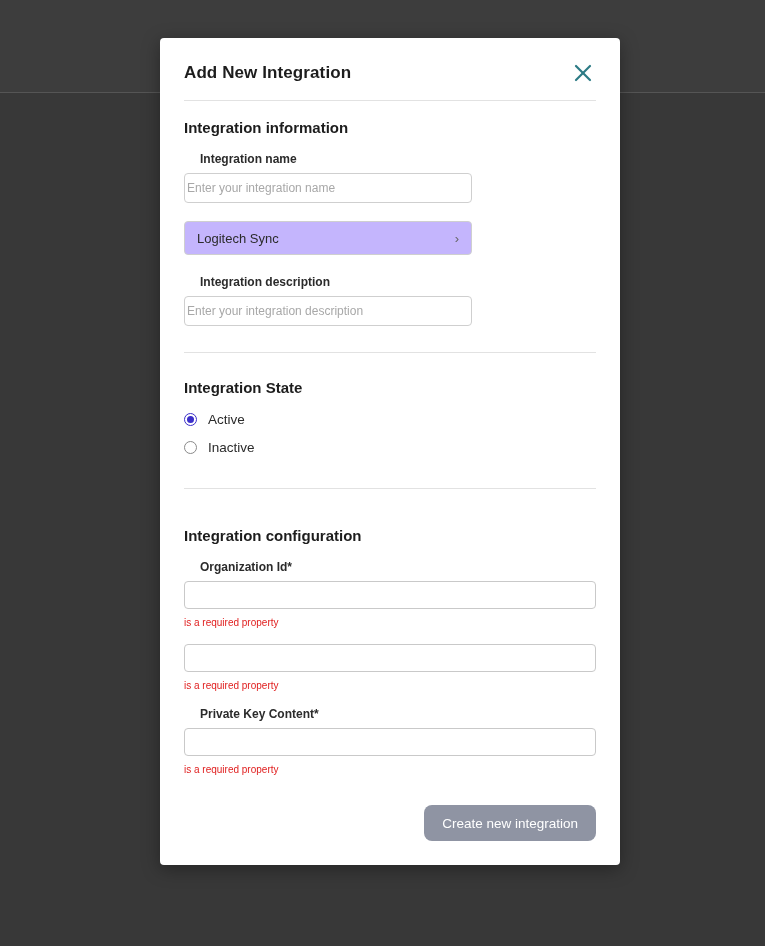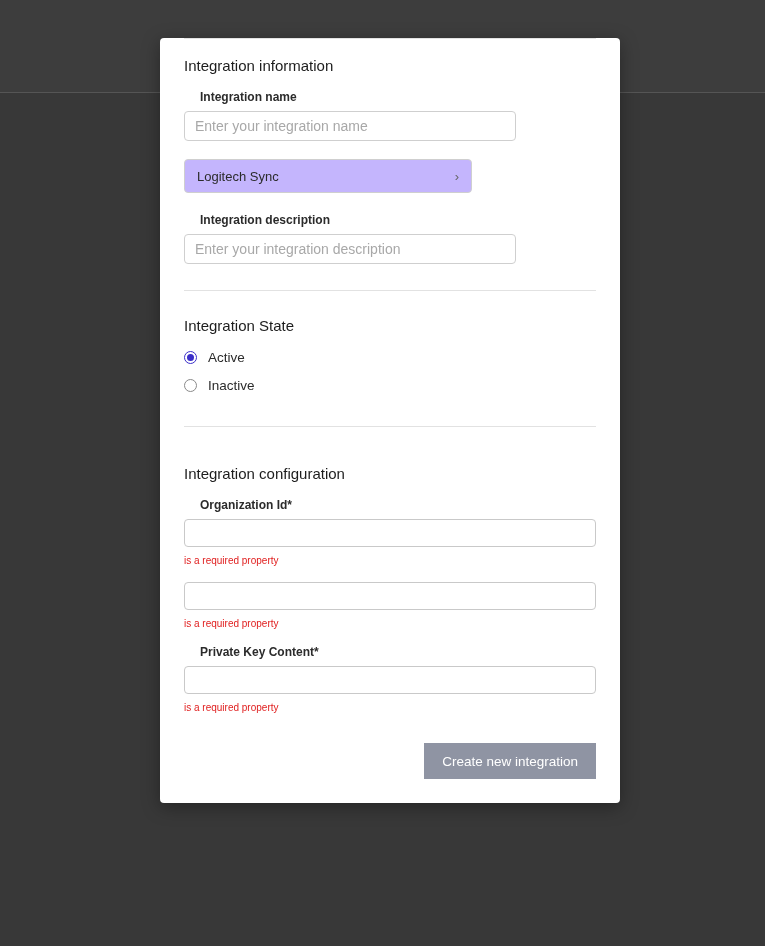--- a/index.html
+++ b/index.html
@@ -73,44 +73,44 @@
     background: #e2e2e2;
     margin: 0 24px;
   }
 
   .modal-body {
     padding: 18px 24px 0 24px;
   }
 
   .section-title {
     font-size: 15px;
-    font-weight: normal;
+    font-weight: bold;
     color: #1d1d1d;
     margin: 0 0 16px 0;
   }
   .section-title.spaced {
     margin-top: 26px;
   }
 
   .field-label {
     font-size: 12px;
     font-weight: bold;
     color: #2b2b2b;
     margin-bottom: 7px;
     margin-left: 16px;
   }
 
   .input-sm {
-    width: 332px;
+    width: 288px;
     box-sizing: border-box;
     height: 30px;
     border: 1px solid #cfcfcf;
     border-radius: 4px;
-    padding: 0 10px;
-    font-size: 14px;
+    padding: 0 2px;
+    font-size: 12px;
     color: #2b2b2b;
     font-family: "Liberation Sans", sans-serif;
     background: #fff;
     outline: none;
   }
   .input-sm::placeholder { color: #a8a8a8; }
 
   .select-row {
     width: 288px;
     box-sizing: border-box;
@@ -202,37 +202,46 @@
 
   .footer {
     display: flex;
     justify-content: flex-end;
     padding: 14px 24px 24px 24px;
   }
   .primary-btn {
     background: #8f94a3;
     color: #ffffff;
     border: none;
-    border-radius: 0;
+    border-radius: 8px;
     font-size: 13.5px;
     font-family: "Liberation Sans", sans-serif;
     padding: 0 18px;
     height: 36px;
     cursor: pointer;
   }
 </style>
 </head>
 <body>
 
 <div class="backdrop-top"></div>
 <div class="backdrop-divider"></div>
 <div class="backdrop-body"></div>
 
 <div class="modal">
 
+  <div class="modal-header">
+    <div class="modal-title">Add New Integration</div>
+    <button class="close-btn">
+      <svg width="18" height="18" viewBox="0 0 18 18" aria-hidden="true">
+        <line x1="2" y1="2" x2="16" y2="16" stroke="#2c7a85" stroke-width="2.2" stroke-linecap="round"></line>
+        <line x1="16" y1="2" x2="2" y2="16" stroke="#2c7a85" stroke-width="2.2" stroke-linecap="round"></line>
+      </svg>
+    </button>
+  </div>
   <div class="header-rule"></div>
 
   <div class="modal-body">
 
     <div class="section-title">Integration information</div>
 
     <div class="field-label">Integration name</div>
     <input class="input-sm" type="text" placeholder="Enter your integration name" style="">
 
     <div class="select-row">

